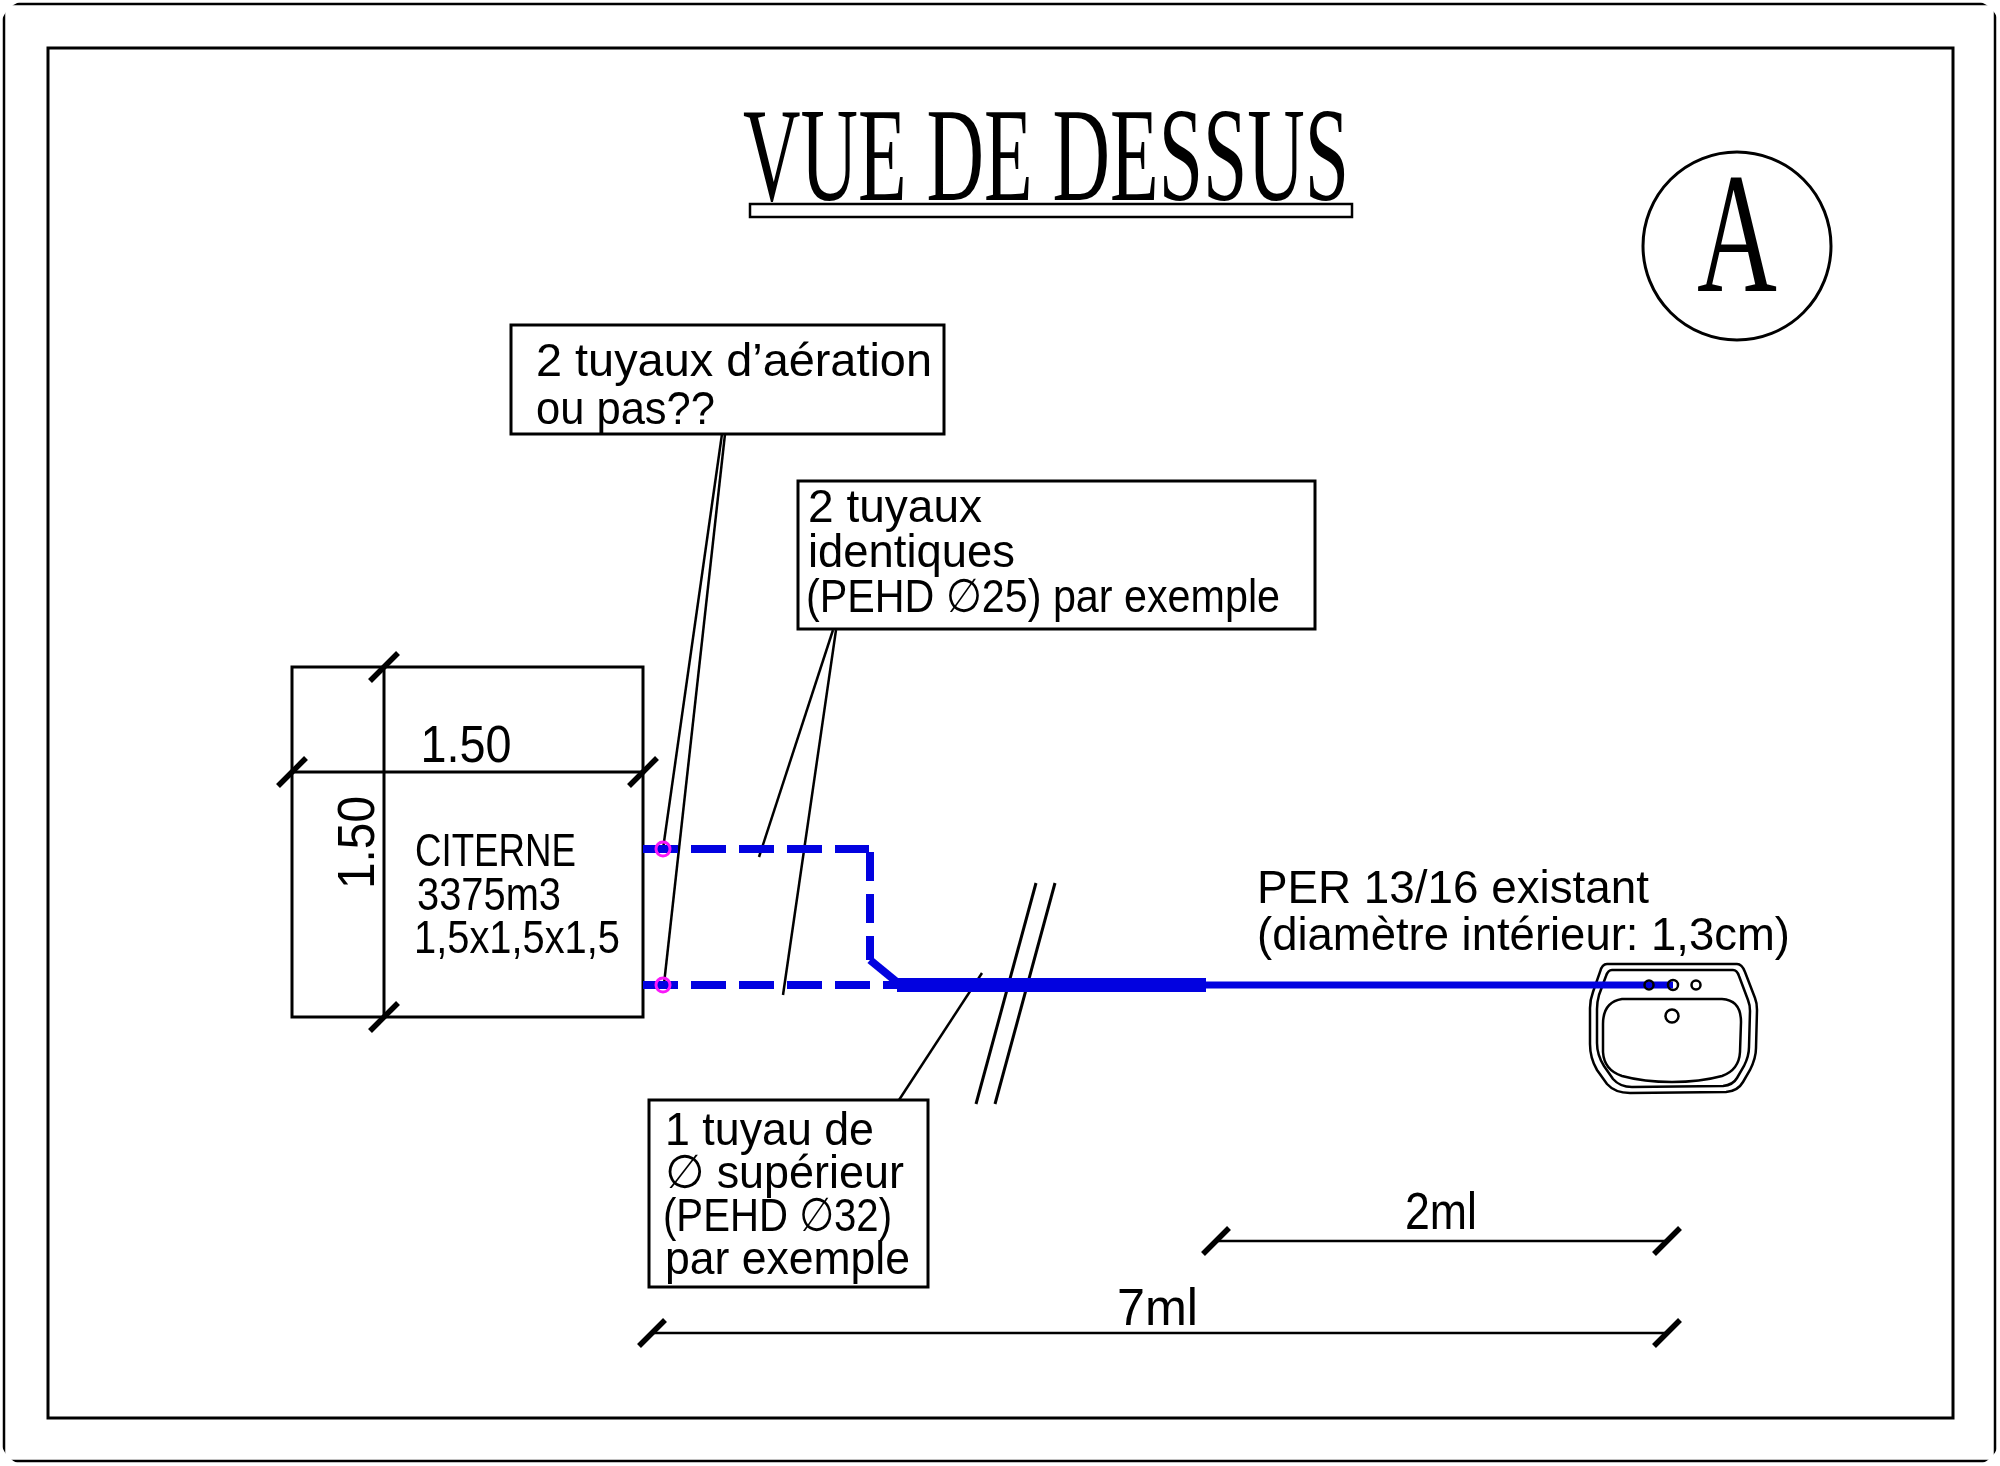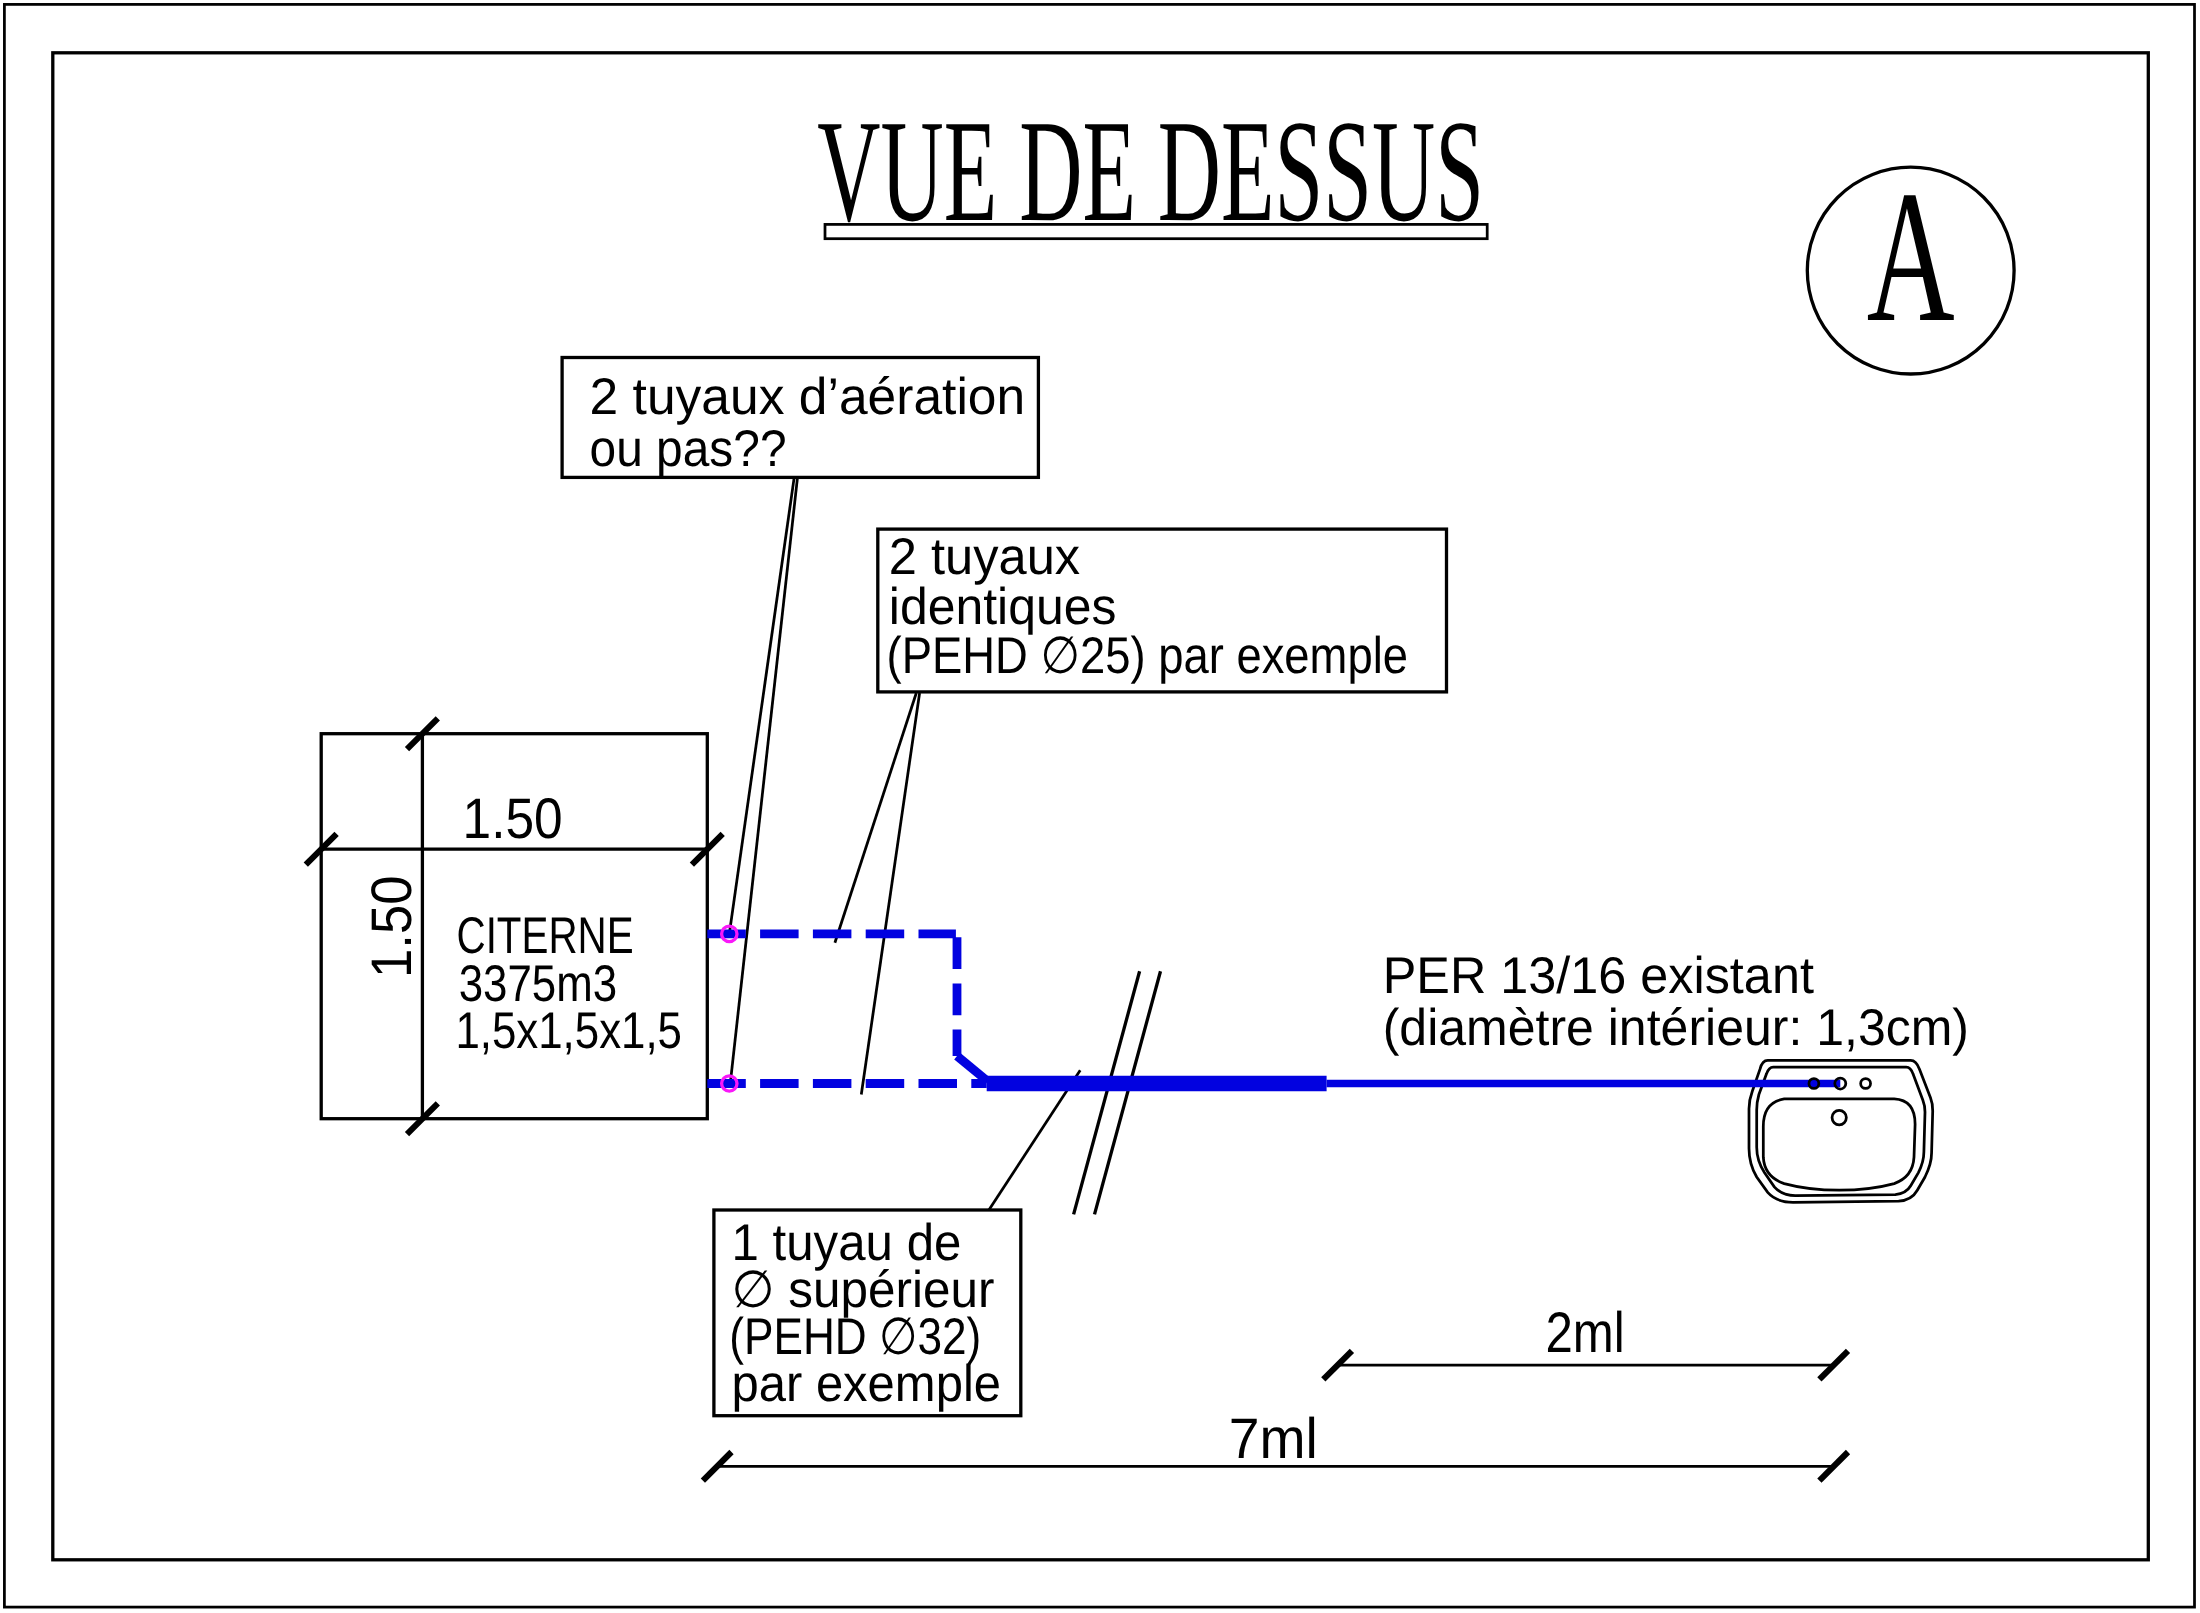--- a/index.html
+++ b/index.html
@@ -6,20 +6,21 @@
     margin: 0;
     padding: 0;
     background: #ffffff;
   }
   #canvas {
     position: relative;
     width: 2000px;
     height: 1466px;
     background: #ffffff;
     overflow: hidden;
+    border-radius: 30px;
   }
   svg { position: absolute; left: 0; top: 0; }
   .cad-text {
     font-family: "Liberation Sans", "DejaVu Sans", sans-serif;
     font-size: 47px;
     fill: #000000;
   }
   .dim-text {
     font-family: "Liberation Sans", "DejaVu Sans", sans-serif;
     font-size: 52px;

